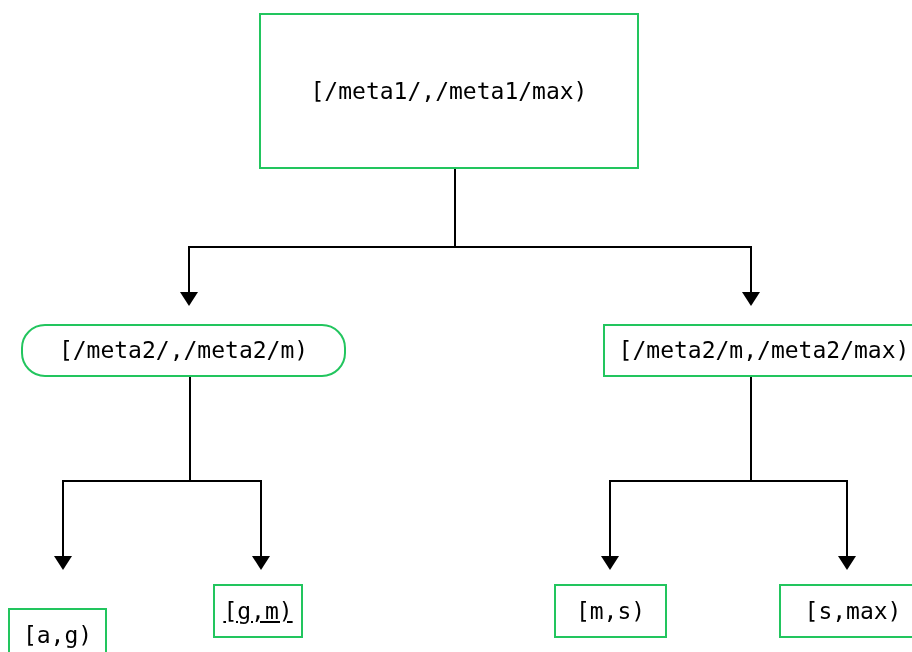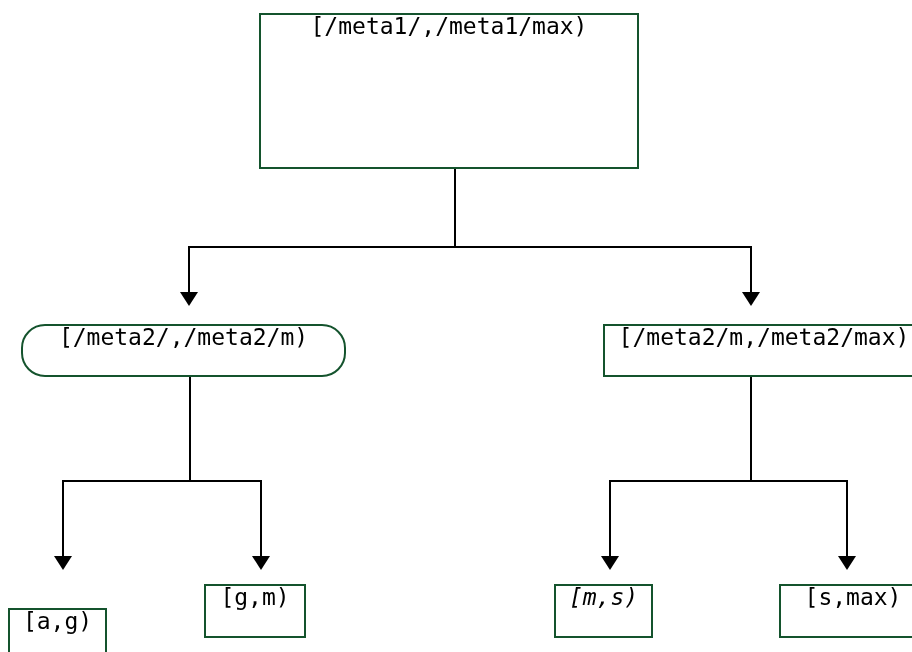--- a/index.html
+++ b/index.html
@@ -27,34 +27,35 @@
     stroke: #000000;
     stroke-width: 2;
   }
   .edges polygon {
     fill: #000000;
     stroke: none;
   }
   .node {
     position: absolute;
     box-sizing: border-box;
-    border: 2px solid #14532d;
+    border: 2px solid #22c55e;
     background: #ffffff;
     display: flex;
+    align-items: center;
     justify-content: center;
     font-size: 23px;
     line-height: 1;
     white-space: nowrap;
   }
   .node-root   { left: 259px; top: 13px;  width: 380px; height: 156px; }
   .node-l2a    { left: 21px;  top: 324px; width: 325px; height: 53px; border-radius: 24px; }
   .node-l2b    { left: 603px; top: 324px; width: 322px; height: 53px; }
   .node-leaf1  { left: 8px;   top: 608px; width: 99px;  height: 54px; }
-  .node-leaf2  { left: 204px; top: 584px; width: 102px;  height: 54px; }
-  .node-leaf3  { left: 554px; top: 584px; width: 99px;  height: 54px; font-style: italic; }
+  .node-leaf2  { left: 213px; top: 584px; width: 90px;  height: 54px; text-decoration: underline; }
+  .node-leaf3  { left: 554px; top: 584px; width: 113px;  height: 54px; }
   .node-leaf4  { left: 779px; top: 584px; width: 148px; height: 54px; }
 </style>
 </head>
 <body>
 
 <div class="canvas">
 
   <svg class="edges" viewBox="0 0 912 652" xmlns="http://www.w3.org/2000/svg">
 
     <line x1="455" y1="168" x2="455" y2="248"></line>

